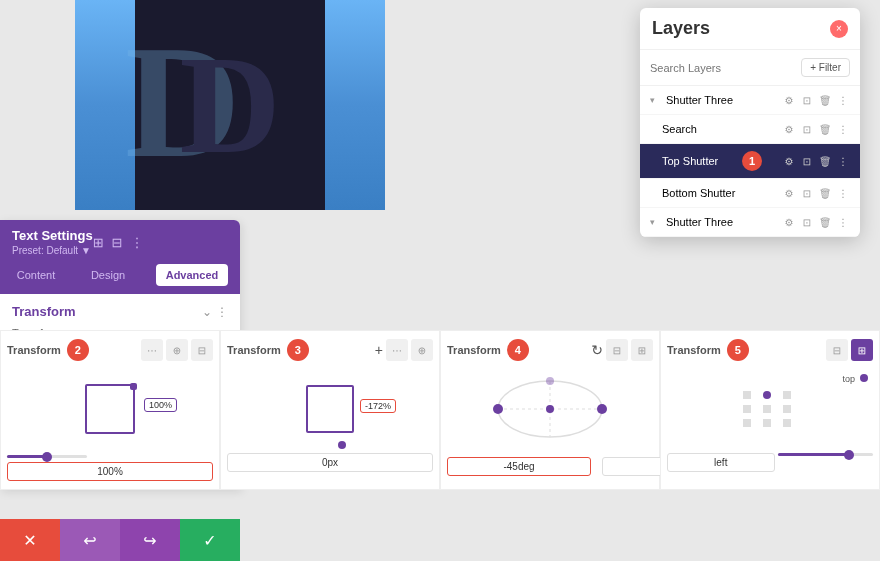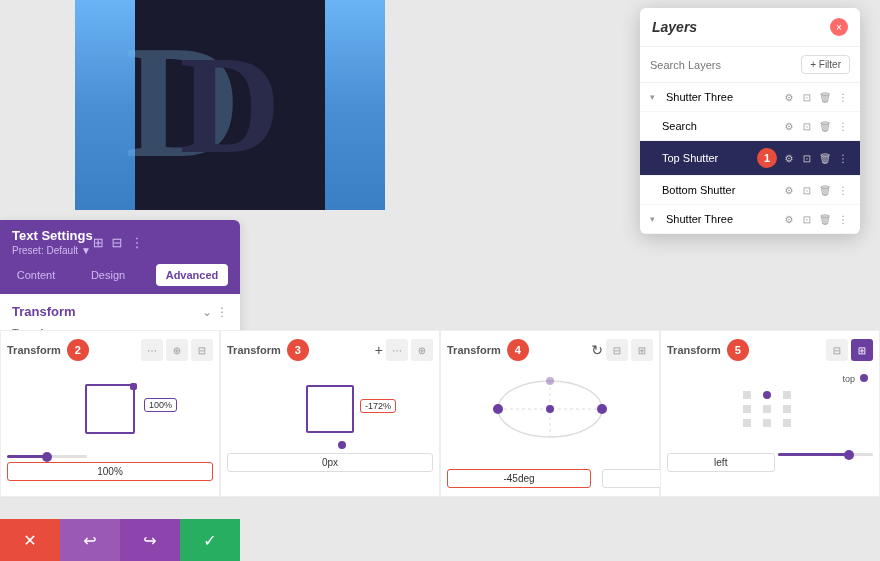--- a/index.html
+++ b/index.html
@@ -85,23 +85,22 @@
     }
     .layers-header {
       display: flex;
       align-items: center;
       justify-content: space-between;
       padding: 10px 12px;
       border-bottom: 1px solid #f0f0f0;
     }
     .layers-title {
       font-weight: 700;
-      font-size: 14px;
+      font-size: 18px;
       color: #333;
-      font-style: italic;
     }
     .layers-close {
       width: 18px; height: 18px;
       background: #ff6b6b;
       border-radius: 50%;
       display: flex; align-items: center; justify-content: center;
       cursor: pointer;
       color: white;
       font-size: 10px;
     }
@@ -475,21 +474,21 @@
   </div>
   <div class="layer-item indent">
     <span class="layer-name">Search</span>
     <div class="layer-icons">
       <span class="layer-icon-btn">⚙</span>
       <span class="layer-icon-btn">⊡</span>
       <span class="layer-icon-btn">🗑</span>
       <span class="layer-icon-btn">⋮</span>
     </div>
   </div>
-  <div class="layer-item indent active" style="gap:5px;">
+  <div class="layer-item indent active" style="gap:20px;">
     <span class="layer-name">Top Shutter</span>
     <div class="badge-1">1</div>
     <div class="layer-icons">
       <span class="layer-icon-btn">⚙</span>
       <span class="layer-icon-btn">⊡</span>
       <span class="layer-icon-btn">🗑</span>
       <span class="layer-icon-btn">⋮</span>
     </div>
   </div>
   <div class="layer-item indent">
@@ -638,21 +637,21 @@
       <svg width="120" height="70">
         <ellipse cx="60" cy="35" rx="52" ry="28" fill="none" stroke="#ddd" stroke-width="1.5"></ellipse>
         <line x1="8" y1="35" x2="112" y2="35" stroke="#ddd" stroke-width="1" stroke-dasharray="3,3"></line>
         <line x1="60" y1="7" x2="60" y2="63" stroke="#ddd" stroke-width="1" stroke-dasharray="3,3"></line>
         <circle cx="8" cy="35" r="5" fill="#6b3fa0"></circle>
         <circle cx="60" cy="35" r="4" fill="#6b3fa0"></circle>
         <circle cx="112" cy="35" r="5" fill="#6b3fa0"></circle>
         <circle cx="60" cy="7" r="4" fill="#6b3fa0" opacity="0.4"></circle>
       </svg>
     </div>
-    <div style="display:flex;gap:11px;margin-top:20px;">
+    <div style="display:flex;gap:11px;margin-top:8px;">
       <input class="tp-input" value="-45deg" style="">
       <input class="tp-input normal" value="0deg" style="">
       <input class="tp-input normal" value="0deg" style="">
     </div>
   </div>
 
   <div class="tp-wrapper">
     <div class="transform-panel-header">
       <span class="tp-title">Transform</span>
       <div class="badge-red" style="width:22px;height:22px;font-size:11px;">5</div>

